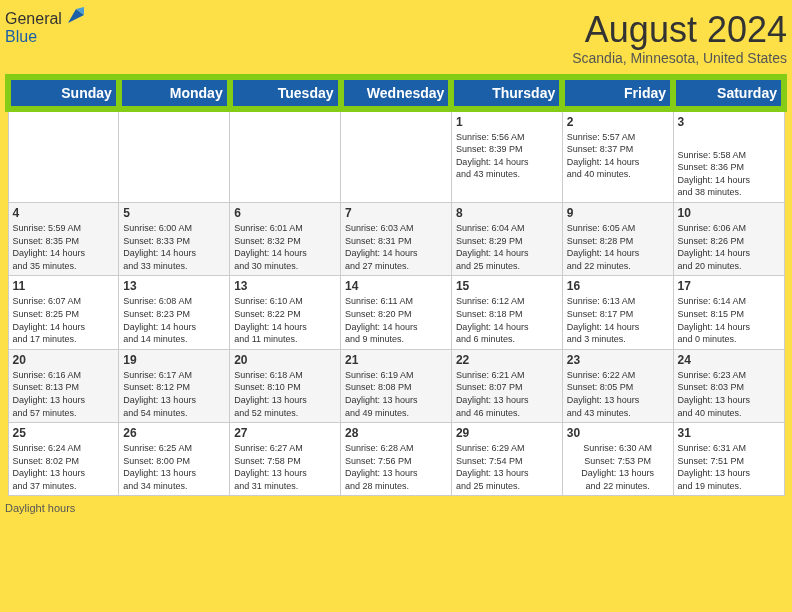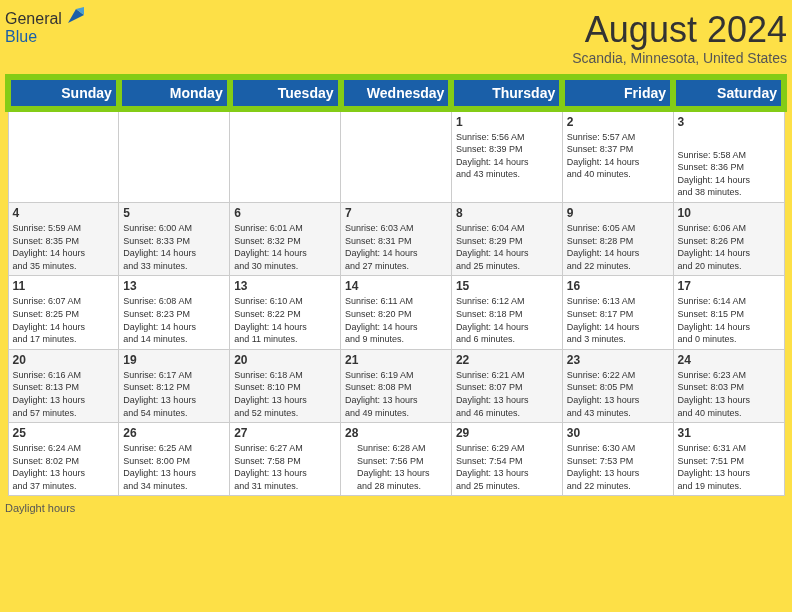--- a/index.html
+++ b/index.html
@@ -326,35 +326,35 @@
           </td>
           <td>
             <div class="day-number">27</div>
             <div class="day-info" style="white-space: pre-line;">Sunrise: 6:27 AM
 Sunset: 7:58 PM
 Daylight: 13 hours
 and 31 minutes.</div>
           </td>
           <td>
             <div class="day-number">28</div>
-            <div class="day-info" style="white-space: pre-line; margin-left: 12px;">Sunrise: 6:28 AM
+            <div class="day-info" style="white-space: pre-line;">Sunrise: 6:28 AM
 Sunset: 7:56 PM
 Daylight: 13 hours
 and 28 minutes.</div>
           </td>
           <td>
             <div class="day-number">29</div>
             <div class="day-info" style="white-space: pre-line;">Sunrise: 6:29 AM
 Sunset: 7:54 PM
 Daylight: 13 hours
 and 25 minutes.</div>
           </td>
           <td>
             <div class="day-number">30</div>
-            <div class="day-info" style="white-space: pre-line;">Sunrise: 6:30 AM
+            <div class="day-info" style="white-space: pre-line; text-align: center;">Sunrise: 6:30 AM
 Sunset: 7:53 PM
 Daylight: 13 hours
 and 22 minutes.</div>
           </td>
           <td>
             <div class="day-number">31</div>
             <div class="day-info" style="white-space: pre-line;">Sunrise: 6:31 AM
 Sunset: 7:51 PM
 Daylight: 13 hours
 and 19 minutes.</div>

